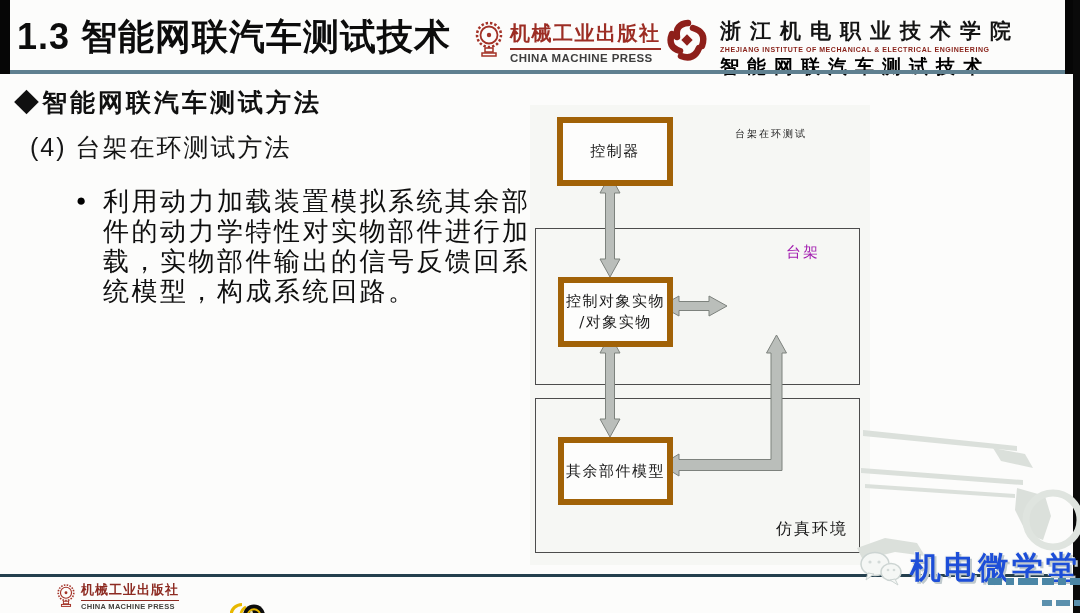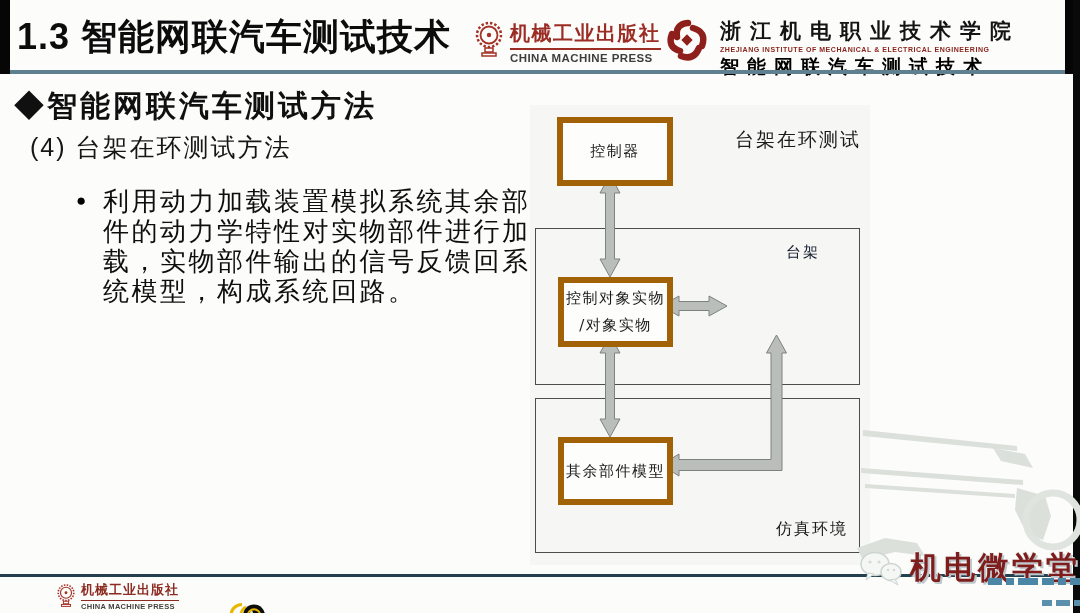--- a/index.html
+++ b/index.html
@@ -25,52 +25,52 @@
   .school-logo{position:absolute;left:662px;top:17px;display:flex;align-items:flex-start;}
   .school-text{margin-left:8px;}
   .school-cn{font-family:"DejaVu Serif","Liberation Serif",serif;font-size:21px;font-weight:bold;
              letter-spacing:9px;color:#141414;white-space:nowrap;}
   .school-en{font-size:7px;font-weight:bold;color:#8a241c;letter-spacing:0.55px;
              margin-top:1px;white-space:nowrap;}
   .school-tag{font-size:19px;font-weight:bold;letter-spacing:8px;color:#000;
               margin-top:1px;white-space:nowrap;}
 
   
-  .section-title{position:absolute;left:14px;top:86px;font-size:30px;font-weight:bold;
+  .section-title{position:absolute;left:14px;top:86px;font-size:25px;font-weight:bold;
                  letter-spacing:3px;color:#101010;white-space:nowrap;}
   .item-title{position:absolute;left:30px;top:131px;font-size:25px;font-weight:500;
               letter-spacing:2px;color:#161616;white-space:nowrap;}
   .bullet-row{position:absolute;left:76px;top:186px;width:470px;}
   .bullet-marker{position:absolute;left:0;top:5px;font-size:17px;color:#000;}
   .bullet-text{margin-left:27px;font-size:26px;line-height:30px;letter-spacing:2.5px;
                color:#0e0e0e;white-space:pre-line;}
 
   
   .diagram{position:absolute;left:530px;top:105px;width:340px;height:460px;
            background:#f6f7f4;font-family:"DejaVu Serif","Liberation Serif",serif;}
   .diagram .arrows{position:absolute;left:0;top:0;}
   .group{position:absolute;border:1px solid #4c4c4c;}
   .group-bench{left:5px;top:123px;width:323px;height:155px;}
   .group-sim{left:5px;top:293px;width:323px;height:153px;}
   .box{position:absolute;border:6px solid #a16207;background:#fdfdfc;display:flex;
        align-items:center;justify-content:center;text-align:center;font-size:15px;
        color:#1a1a1a;letter-spacing:1.5px;}
   .box-controller{left:27px;top:12px;width:104px;height:57px;}
-  .box-plant{left:28px;top:172px;width:103px;height:58px;white-space:pre-line;line-height:27px;}
+  .box-plant{left:28px;top:172px;width:103px;height:58px;white-space:pre-line;line-height:21px;}
   .box-loader{left:197px;top:171px;width:99px;height:59px;}
   .box-model{left:28px;top:332px;width:103px;height:56px;}
-  .diagram-caption{position:absolute;left:205px;top:22px;font-size:19px;letter-spacing:2px;color:#1a1a1a;}
-  .bench-label{position:absolute;left:256px;top:138px;font-size:15px;letter-spacing:2px;color:#0f172a;}
+  .diagram-caption{position:absolute;left:205px;top:22px;font-size:10px;letter-spacing:2px;color:#1a1a1a;}
+  .bench-label{position:absolute;left:256px;top:138px;font-size:15px;letter-spacing:2px;color:#a21caf;}
   .sim-label{position:absolute;left:246px;top:414px;font-size:16px;letter-spacing:2px;color:#1a1a1a;}
 
   
   .car-wm{position:absolute;left:855px;top:380px;}
   .wechat-wm{position:absolute;left:858px;top:547px;display:flex;align-items:center;z-index:5;}
   .wechat-wm .wm-text{margin-left:6px;font-size:31px;font-weight:bold;letter-spacing:3px;
-       color:#7f1d1d;text-shadow:2px 2px 0 #bfc9cd,-1px -1px 0 #eef2f1;white-space:nowrap;}
+       color:#1d4ed8;text-shadow:2px 2px 0 #bfc9cd,-1px -1px 0 #eef2f1;white-space:nowrap;}
   .dashes{position:absolute;display:flex;gap:4px;z-index:6;}
   .dashes-1{left:988px;top:578px;}
   .dashes-2{left:1042px;top:600px;}
   .dash{height:7px;background:#4b86a6;}
   .dashes-2 .dash{height:6px;background:#5b90ad;}
 
   
   .footer-press{position:absolute;left:56px;top:581px;display:flex;align-items:center;}
   .fp-text{margin-left:5px;}
   .fp-cn{font-size:13px;font-weight:bold;color:#8d2b22;letter-spacing:1px;

